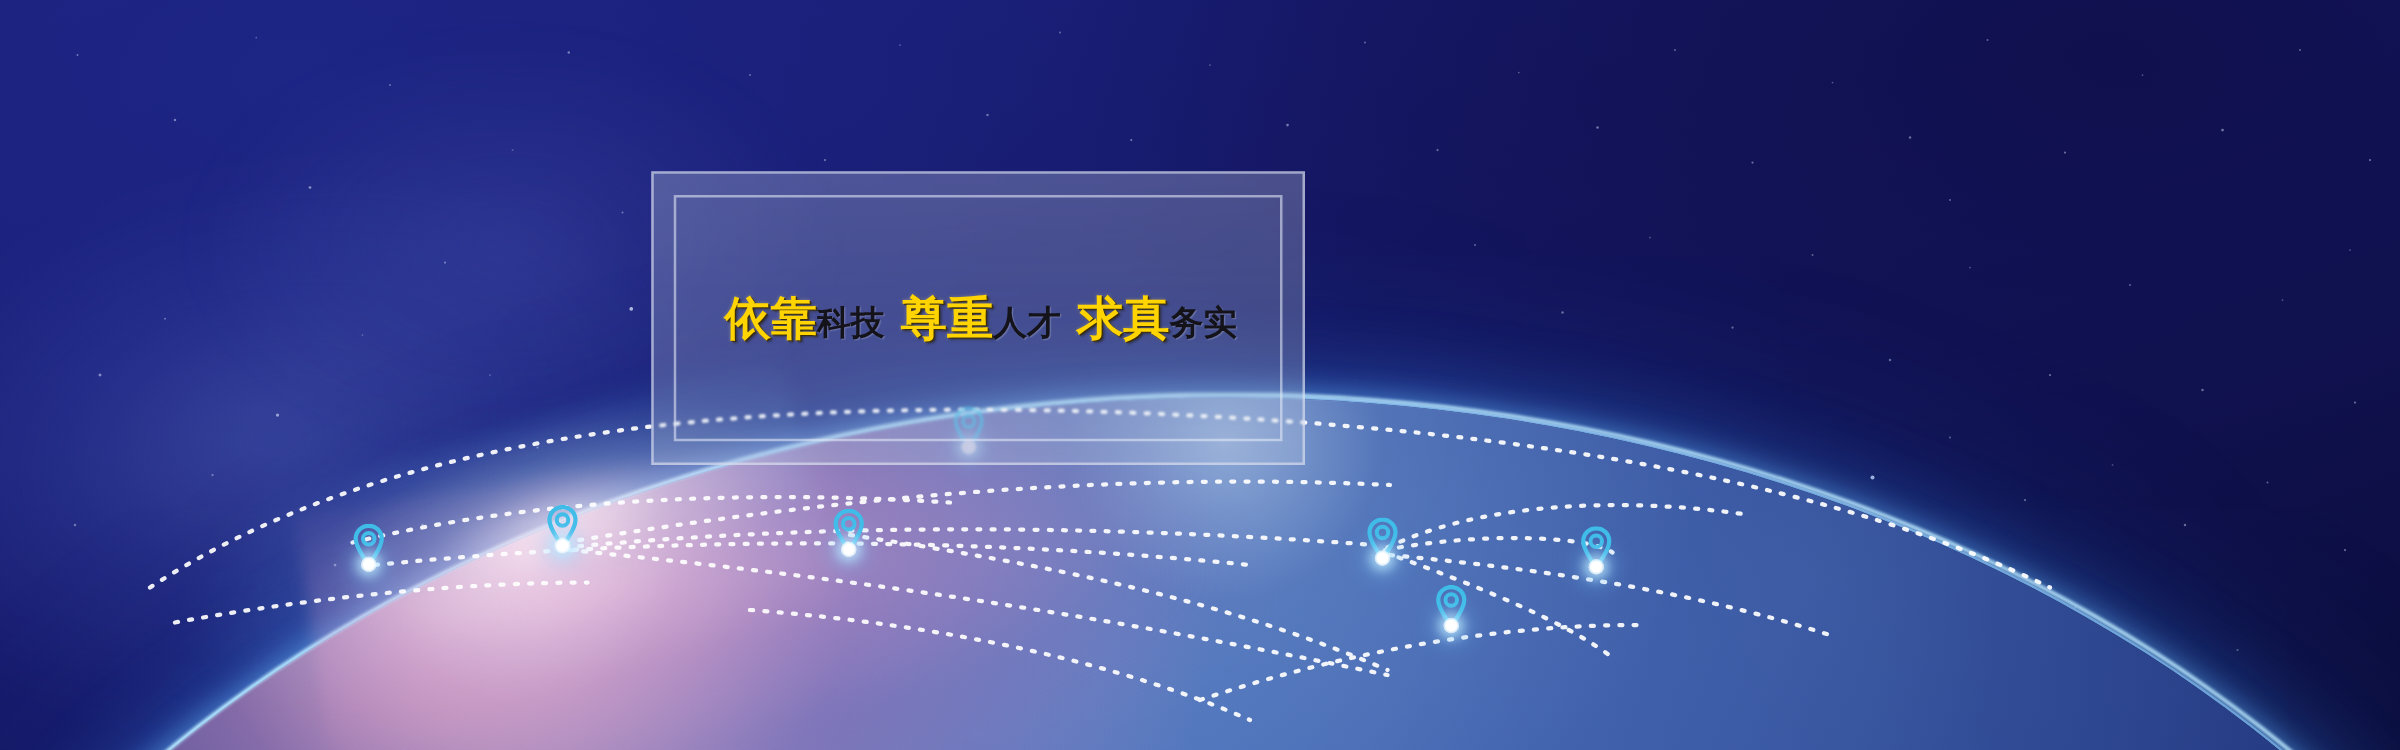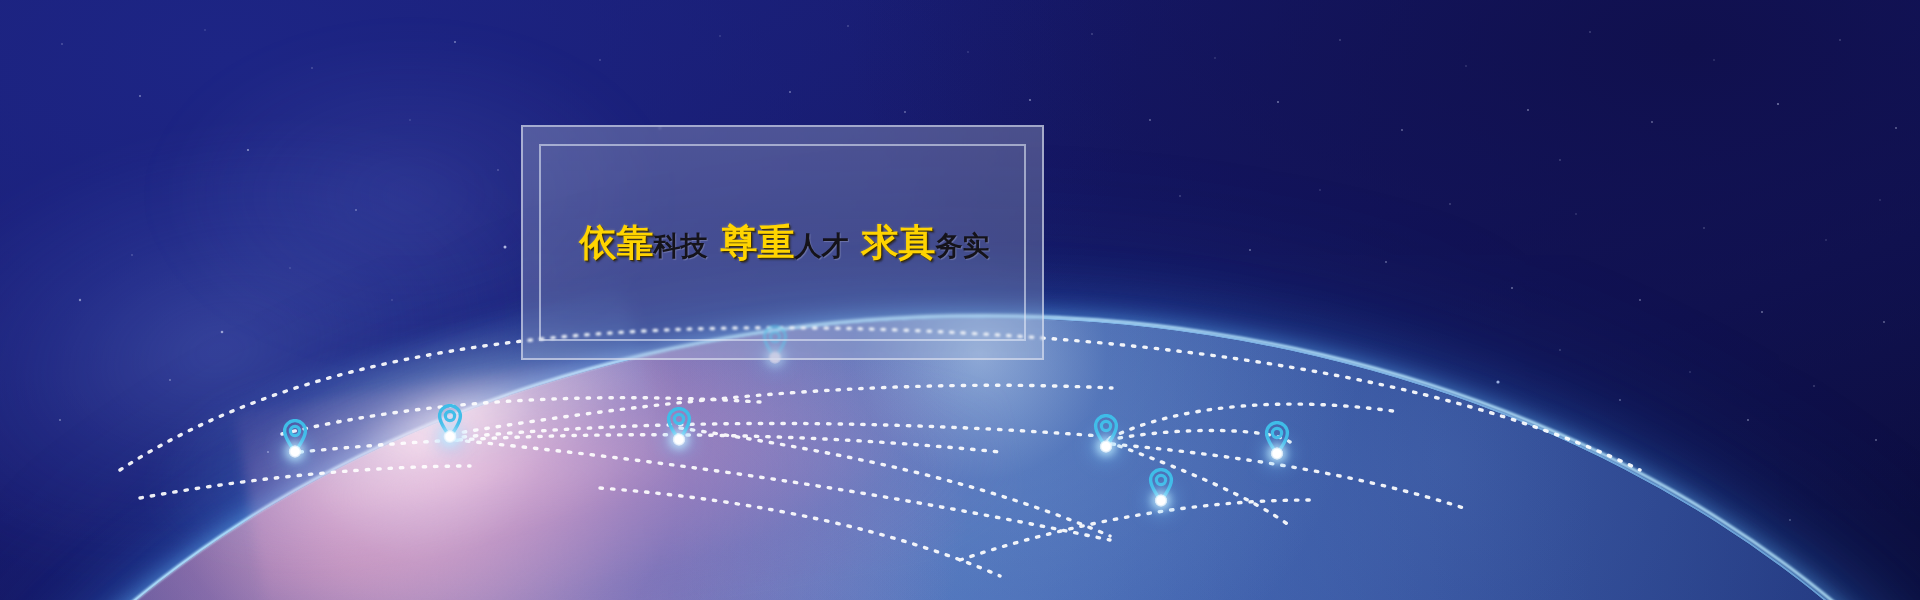--- a/index.html
+++ b/index.html
@@ -100,21 +100,21 @@
   .pin .hub{
     position:absolute;left:50%;bottom:-5px;transform:translateX(-50%);
     width:13px;height:13px;border-radius:50%;
     background:radial-gradient(circle,#ffffff 0%,#ffffff 45%,rgba(210,240,255,.85) 70%,rgba(160,220,255,0) 100%);
     box-shadow:0 0 9px 3px rgba(190,235,255,.85),0 0 20px 7px rgba(120,200,255,.45);
   }
 
   
   .panel{
     position:absolute;
-    left:521px;top:125px;width:523px;height:235px;
+    left:521px;top:137px;width:523px;height:235px;
     background:linear-gradient(180deg, rgba(180,190,215,.34) 0%, rgba(175,188,214,.30) 42%, rgba(190,205,228,.26) 100%);
     border:2px solid rgba(222,228,242,.62);
     box-sizing:border-box;
     backdrop-filter:blur(1px);
   }
   .panel-inner{
     position:absolute;left:16px;top:17px;right:16px;bottom:17px;
     border:2px solid rgba(228,234,246,.58);
     box-sizing:border-box;
   }

